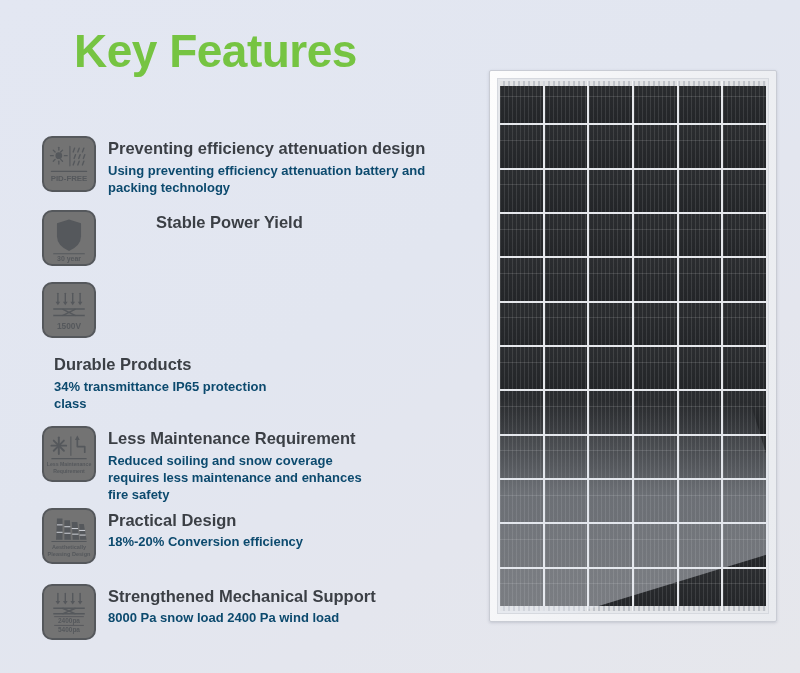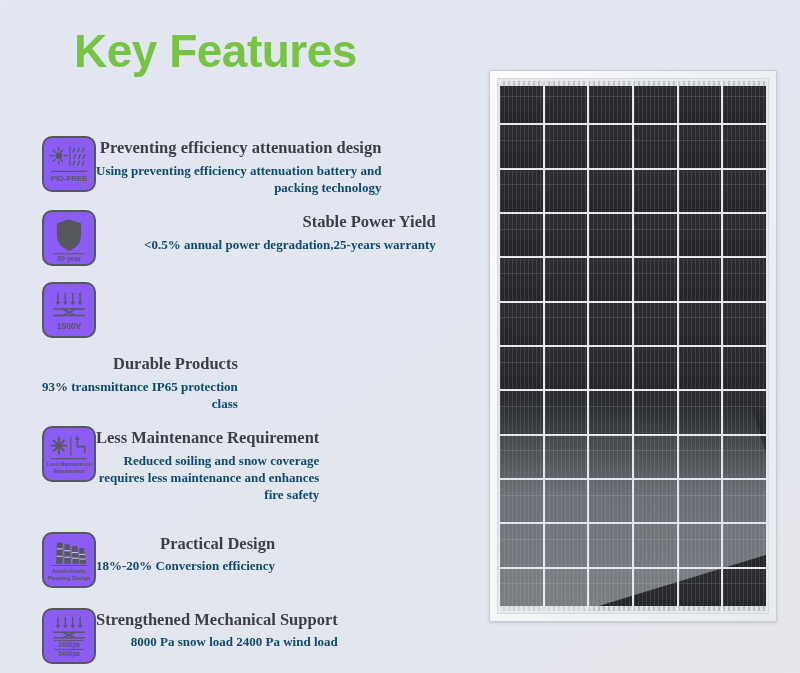--- a/index.html
+++ b/index.html
@@ -10,21 +10,20 @@
     width: 800px;
     height: 673px;
     overflow: hidden;
     font-family: "Liberation Sans", sans-serif;
     background: linear-gradient(145deg, #e3e7f2 0%, #e2e6f0 45%, #e4e6ee 70%, #e6e7ec 100%);
   }
   #page {
     position: relative;
     width: 800px;
     height: 511px;
-    text-align: right;
   }
 
   
   #title {
     position: absolute;
     left: 74px;
     top: 26px;
     font-size: 46px;
     font-weight: bold;
     color: #76c442;
@@ -44,30 +43,29 @@
     position: relative;
     display: flex;
     align-items: flex-start;
   }
   .icon-box {
     flex: 0 0 auto;
     width: 54px;
     height: 56px;
     border: 2px solid #55585c;
     border-radius: 10px;
-    background: #8b5cf6;
+    background: #737373;
     box-sizing: border-box;
     position: relative;
     overflow: hidden;
   }
   .icon-svg { display: block; width: 100%; height: 100%; }
   .feat-text {
-    padding-left: 0;
+    padding-left: 12px;
     padding-top: 2px;
-    font-family: Liberation Serif, serif;
   }
   .feat-title {
     font-size: 16.5px;
     font-weight: bold;
     color: #3b3f45;
     line-height: 1.25;
     margin-bottom: 3px;
     white-space: nowrap;
   }
   .feat-desc {
@@ -205,21 +203,20 @@
     <div class="feature" style="margin-bottom:16px;gap:48px;">
       <div class="icon-box">
         <svg class="icon-svg" viewBox="0 0 54 56">
           <path d="M27 8 L40 12 L40 26 Q40 36 27 42 Q14 36 14 26 L14 12 Z" fill="#55585c"></path>
           <line x1="10" y1="45" x2="44" y2="45" stroke="#55585c" stroke-width="1.3"></line>
           <text x="27" y="53" text-anchor="middle" font-family="Liberation Sans, sans-serif" font-size="7.5" font-weight="bold" fill="#55585c">30 year</text>
         </svg>
       </div>
       <div class="feat-text">
         <div class="feat-title">Stable Power Yield</div>
-        <div class="feat-desc">&lt;0.5% annual power degradation,25-years warranty</div>
       </div>
     </div>
 
     <div class="feature" style="margin-bottom:14px;">
       <div class="icon-box">
         <svg class="icon-svg" viewBox="0 0 54 56">
           <g stroke="#55585c" stroke-width="1.5" stroke-linecap="round" fill="none">
             <line x1="15" y1="10" x2="15" y2="20"></line>
               <line x1="23" y1="10" x2="23" y2="20"></line>
             <line x1="31" y1="10" x2="31" y2="20"></line>
@@ -237,26 +234,26 @@
             <path d="M20 27 L34 34 M34 27 L20 34"></path>
           </g>
           <text x="27" y="48" text-anchor="middle" font-family="Liberation Sans, sans-serif" font-size="9" font-weight="bold" fill="#55585c">1500V</text>
         </svg>
       </div>
     </div>
 
     <div class="feature" style="margin-bottom:13px;">
       <div class="feat-text">
         <div class="feat-title">Durable Products</div>
-        <div class="feat-desc">93% transmittance  IP65 protection
+        <div class="feat-desc">34% transmittance  IP65 protection
  class</div>
       </div>
     </div>
 
-    <div class="feature" style="margin-bottom:28px;">
+    <div class="feature" style="margin-bottom:4px;">
       <div class="icon-box">
         <svg class="icon-svg" viewBox="0 0 54 56">
           <g stroke="#55585c" stroke-width="2" stroke-linecap="round">
             <line x1="16" y1="10" x2="16" y2="28"></line>
             <line x1="8" y1="19" x2="24" y2="19"></line>
             <line x1="10.5" y1="13.5" x2="21.5" y2="24.5"></line>
             <line x1="21.5" y1="13.5" x2="10.5" y2="24.5"></line>
           </g>
           <line x1="29" y1="9" x2="29" y2="30" stroke="#55585c" stroke-width="1.2"></line>
           <g stroke="#55585c" stroke-width="1.8" fill="none" stroke-linecap="round" stroke-linejoin="round">

